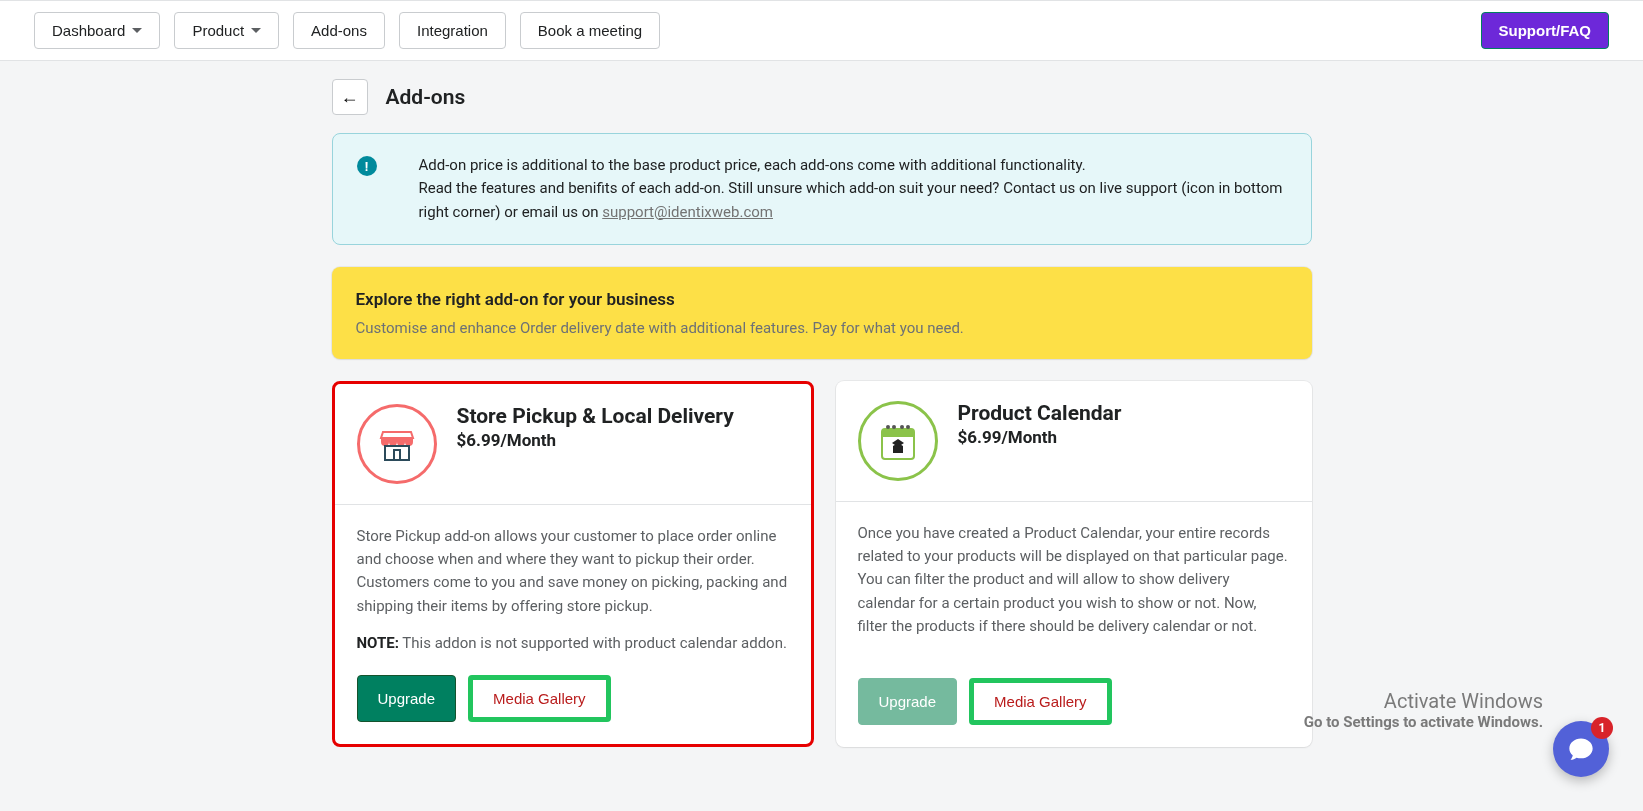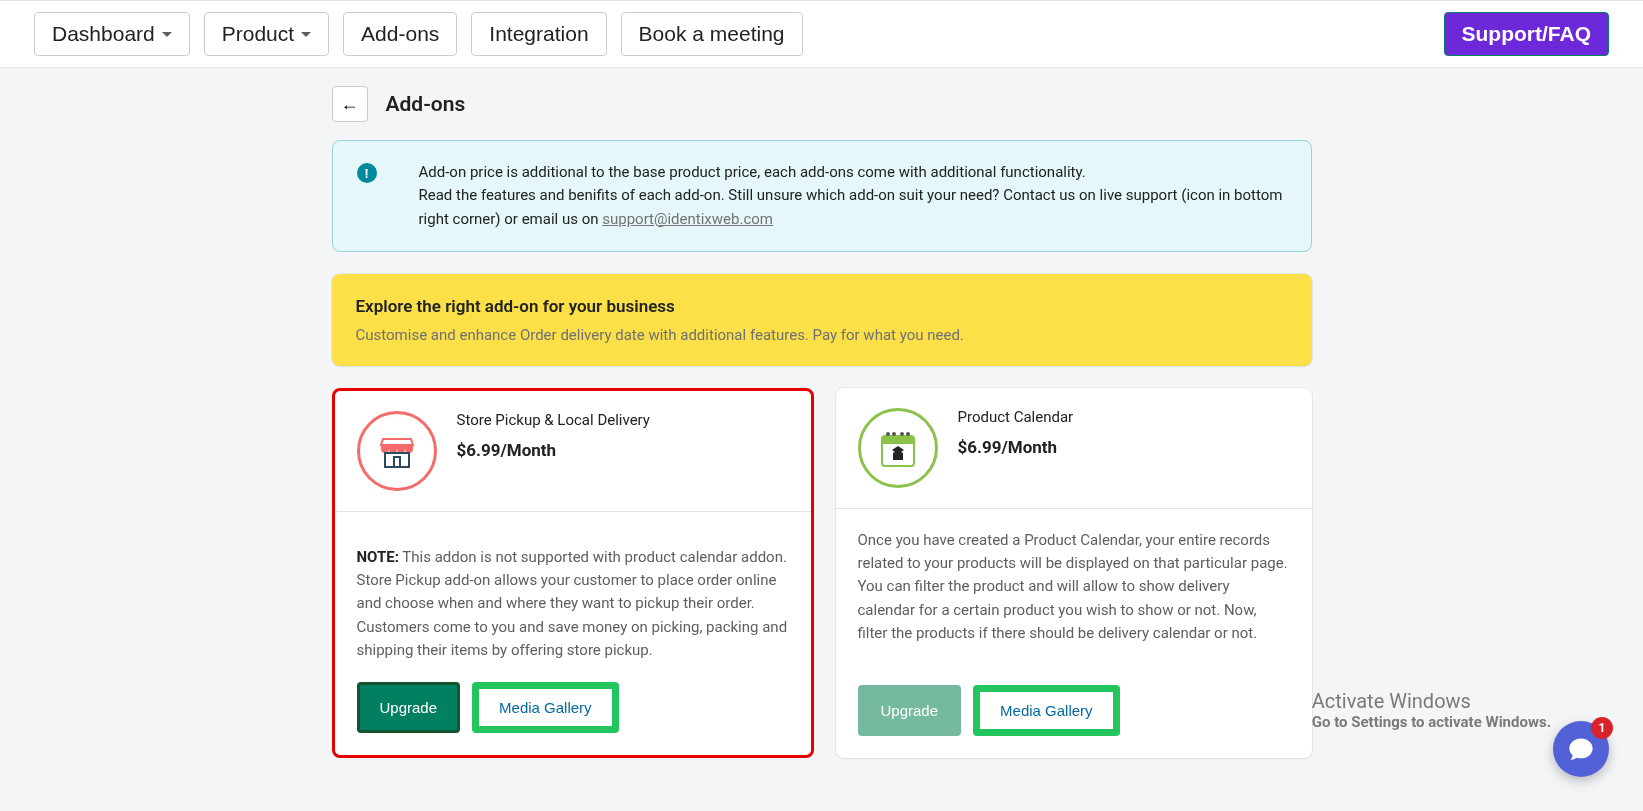--- a/index.html
+++ b/index.html
@@ -19,21 +19,21 @@
   padding: 11px 34px;
   display: flex;
   gap: 14px;
   align-items: center;
 }
 .nav-btn {
   background: #fff;
   border: 1px solid #c9cccf;
   border-radius: 4px;
   padding: 9px 17px;
-  font-size: 21px;
+  font-size: 15px;
   font-weight: 500;
   color: #202223;
   cursor: pointer;
   display: flex;
   align-items: center;
   gap: 7px;
 }
 .nav-btn.support {
   margin-left: auto;
   background: #6d28d9;
@@ -100,39 +100,39 @@
   display:flex; gap:20px; padding:20px 22px; border-bottom:1px solid #e1e3e5;
   align-items:flex-start;
 }
 .addon-icon {
   width:80px; height:80px; border-radius:50%;
   display:flex; align-items:center; justify-content:center;
   flex-shrink:0; border:3px solid; background:#fff;
 }
 .addon-icon.shop { border-color:#f56b6b; }
 .addon-icon.cal { border-color:#8bc34a; }
-.addon-name { font-size:15px; font-weight:400; margin-bottom:11px; }
+.addon-name { font-size:21px; font-weight:700; margin-bottom:2px; }
 .addon-price { font-size:17px; font-weight:700; }
 .addon-body { padding:20px 22px; font-size:15px; color:#5c5f62; line-height:1.55; flex:1;}
 .addon-body .note-label { font-weight:700; color:#202223; }
 .addon-foot { padding:0 22px 22px; display:flex; gap:12px; }
 .btn {
   border-radius:4px; padding:10px 20px; font-size:15px; font-weight:500; cursor:pointer;
 }
-.btn-primary { background:#008060; color:#fff; border:3px solid #14532d; }
+.btn-primary { background:#008060; color:#fff; border:1px solid #14532d; }
 .btn-primary.muted { background:#75ba9e; border-color:#75ba9e; }
-.btn-outline { background:#fff; color:#0369a1; border:7px solid #22c55e; }
+.btn-outline { background:#fff; color:#b91c1c; border:5px solid #22c55e; }
 
 
 .shop-svg { width:48px; height:48px; }
 .cal-svg { width:48px; height:48px; }
 
 
 .watermark {
-  position:absolute; right:92px; bottom:80px; color:#7a7a7a; text-align:left; pointer-events:none;
+  position:absolute; right:100px; bottom:80px; color:#7a7a7a; text-align:right; pointer-events:none;
 }
 .watermark .l1 { font-size:20px; }
 .watermark .l2 { font-size:15px;font-weight:bold; }
 
 
 .chat-bubble {
   position:absolute; right:34px; bottom:34px; width:56px; height:56px; border-radius:50%;
   background:#5261d8; display:flex; align-items:center; justify-content:center;
   box-shadow:0 4px 12px rgba(0,0,0,0.25); cursor:pointer;
 }
@@ -201,24 +201,24 @@
             <rect x="12" y="26" width="24" height="14" fill="#fff" stroke="#2b4a5a" stroke-width="2"></rect>
             <rect x="21" y="30" width="6" height="10" fill="#fff" stroke="#2b4a5a" stroke-width="2"></rect>
           </svg>
         </div>
         <div>
           <div class="addon-name">Store Pickup &amp; Local Delivery</div>
           <div class="addon-price">$6.99/Month</div>
         </div>
       </div>
       <div class="addon-body">
+        <p>Store Pickup add-on allows your customer to place order online and choose when and where they want to pickup their order. Customers come to you and save money on picking, packing and shipping their items by offering store pickup.</p>
         <p style="margin-top:14px;">
           <span class="note-label">NOTE:</span><span> This addon is not supported with product calendar addon.</span>
         </p>
-        <p>Store Pickup add-on allows your customer to place order online and choose when and where they want to pickup their order. Customers come to you and save money on picking, packing and shipping their items by offering store pickup.</p>
       </div>
       <div class="addon-foot">
         <button class="btn btn-primary">Upgrade</button>
         <button class="btn btn-outline">Media Gallery</button>
       </div>
     </div>
 
     <div class="addon-card">
       <div class="addon-head">
         <div class="addon-icon cal">

